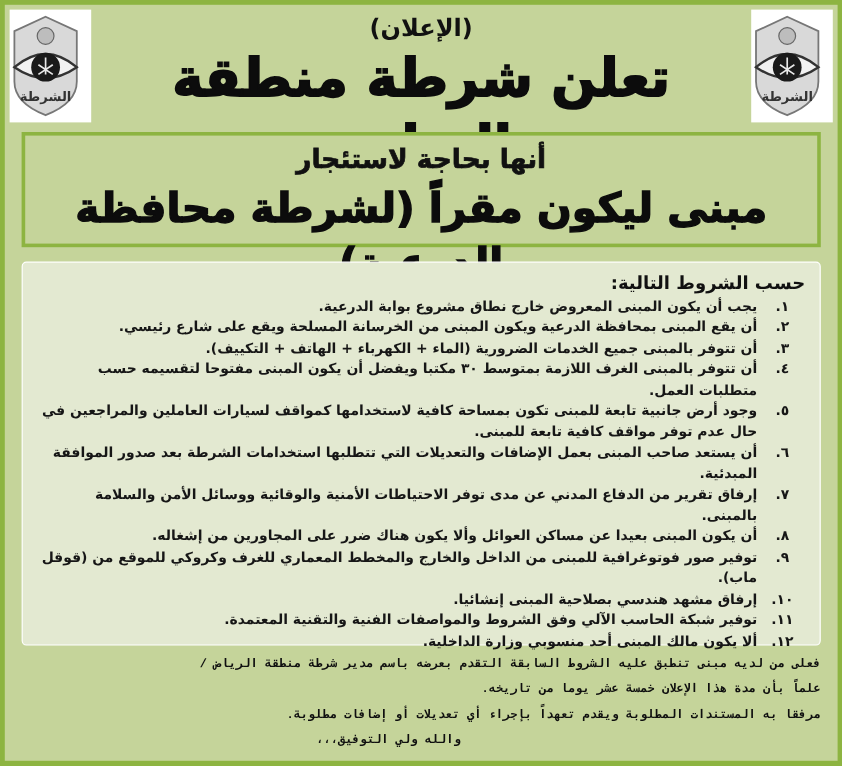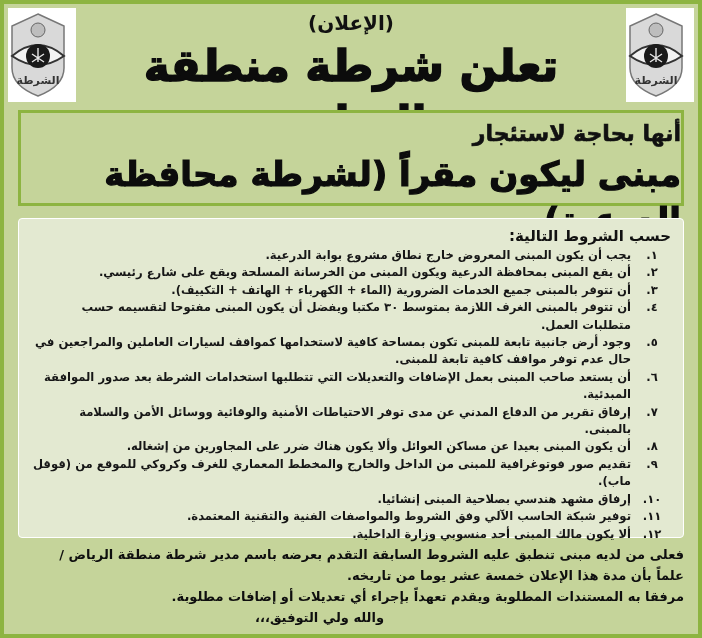--- a/index.html
+++ b/index.html
@@ -32,20 +32,21 @@
   .main-title {
     font-family: "DejaVu Sans", sans-serif; font-weight: 900;
     font-size: 44px; color: #0c0c0c; line-height: 56px; margin-top: 2px;
     letter-spacing: 1px;
     -webkit-text-stroke: 1.5px #0c0c0c;
   }
   .subbox {
     position: absolute; left: 14px; right: 14px; top: 106px; height: 96px;
     border: 3px solid #8db441; box-sizing: border-box;
     background: #c5d49a;
+    text-align: center;
   }
   .sub1 {
     font-weight: bold; font-size: 22px; color: #111; line-height: 30px; margin-top: 6px;
     -webkit-text-stroke: 0.6px #111;
   }
   .sub2 {
     font-weight: 900; font-size: 34px; color: #0c0c0c; line-height: 46px; margin-top: 2px;
     -webkit-text-stroke: 1.2px #0c0c0c;
   }
   .conditions {
@@ -57,21 +58,21 @@
     font-weight: bold; font-size: 15px; color: #111; line-height: 22px; margin-right: 2px;
   }
   .cond-list { list-style: none; margin: 0; padding: 0; }
   .cond-item {
     display: flex; font-size: 11.6px; font-weight: bold; color: #161616; line-height: 17.4px;
   }
   .cond-num { width: 42px; flex: 0 0 42px; text-align: center; }
   .cond-text { flex: 1; padding-left: 4px; }
   .footer {
     position: absolute; left: 18px; right: 14px; top: 540px;
-    font-weight: bold; font-size: 13px; color: #0f0f0f; line-height: 21px;
+    font-weight: bold; font-size: 10px; color: #0f0f0f; line-height: 21px; font-family: Liberation Mono, monospace;
   }
   .footer p { margin: 0; }
   .closing { padding-right: 300px; }
 </style>
 </head>
 <body>
 
 <div class="frame">
 
   <div class="logo right">
@@ -136,21 +137,21 @@
       <li class="cond-item">
           <span class="cond-num">٧.</span>
           <span class="cond-text">إرفاق تقرير من الدفاع المدني عن مدى توفر الاحتياطات الأمنية والوقائية ووسائل الأمن والسلامة بالمبنى.</span>
         </li>
       <li class="cond-item">
           <span class="cond-num">٨.</span>
           <span class="cond-text">أن يكون المبنى بعيدا عن مساكن العوائل وألا يكون هناك ضرر على المجاورين من إشغاله.</span>
         </li>
       <li class="cond-item">
           <span class="cond-num">٩.</span>
-          <span class="cond-text">تقديم صور فوتوغرافية للمبنى من الداخل والخارج والمخطط المعماري للغرف وكروكي للموقع من (قوقل ماب).</span>
+          <span class="cond-text">توفير صور فوتوغرافية للمبنى من الداخل والخارج والمخطط المعماري للغرف وكروكي للموقع من (قوقل ماب).</span>
         </li>
       <li class="cond-item">
           <span class="cond-num">١٠.</span>
           <span class="cond-text">إرفاق مشهد هندسي بصلاحية المبنى إنشائيا.</span>
         </li>
       <li class="cond-item">
           <span class="cond-num">١١.</span>
           <span class="cond-text">توفير شبكة الحاسب الآلي وفق الشروط والمواصفات الفنية والتقنية المعتمدة.</span>
         </li>
       <li class="cond-item">

